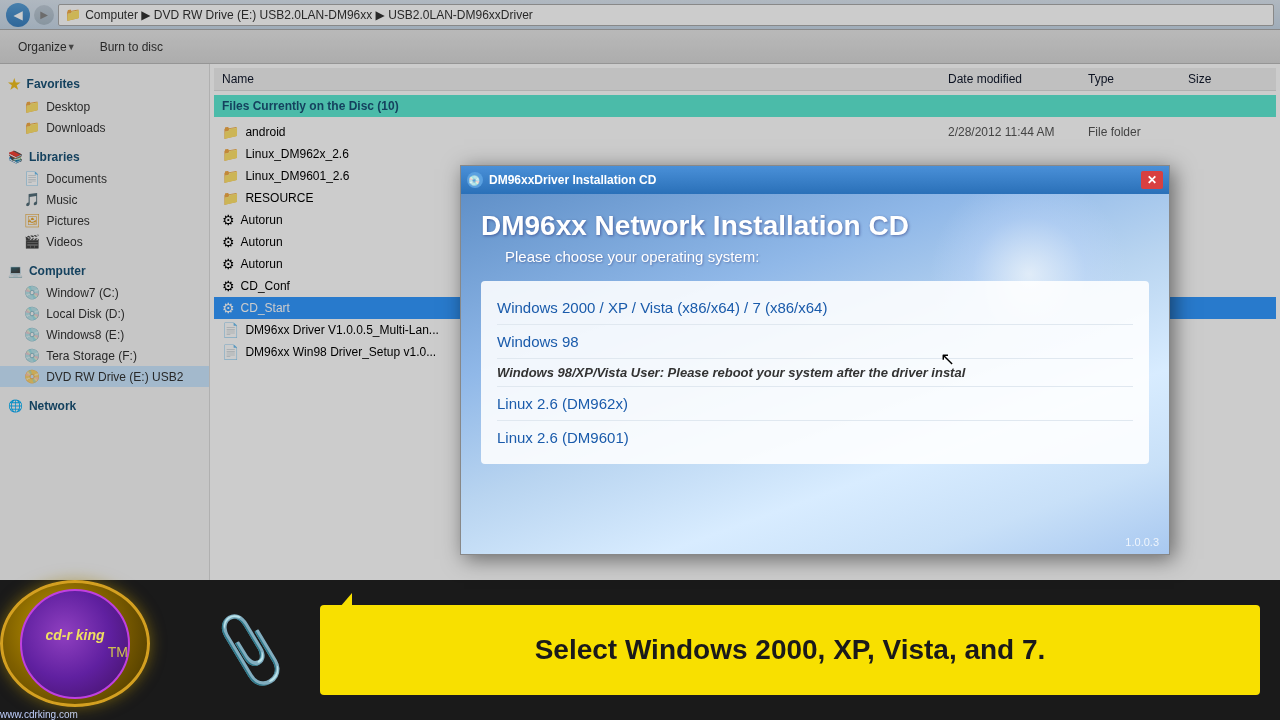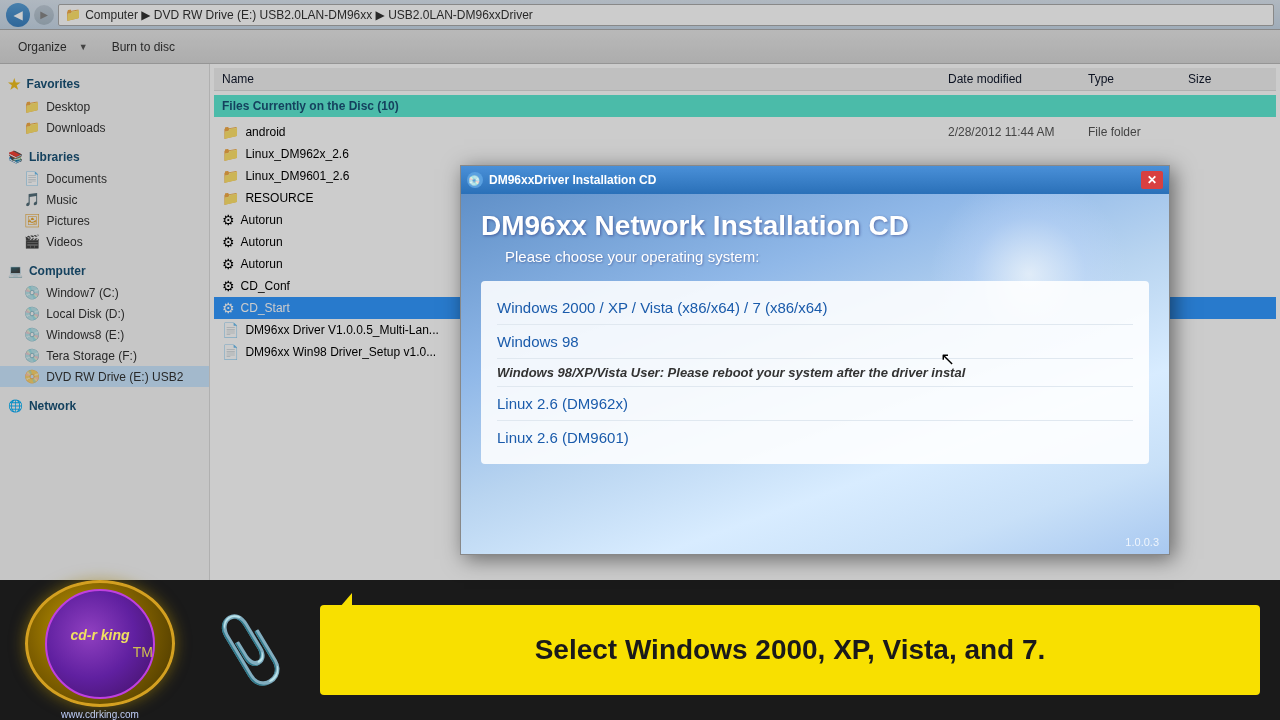--- a/index.html
+++ b/index.html
@@ -84,21 +84,21 @@
       display: flex;
       align-items: center;
       padding: 0 10px;
       border-bottom: 1px solid #bbb;
       gap: 8px;
     }
 
     .cmd-btn {
       display: flex;
       align-items: center;
-      gap: 12px;
+      gap: 0;
       padding: 4px 8px;
       background: transparent;
       border: none;
       cursor: pointer;
       font-size: 12px;
       color: #333;
       border-radius: 3px;
     }
 
     .cmd-dropdown-arrow {
@@ -405,21 +405,20 @@
       display: flex;
       align-items: center;
     }
 
     
     .cdrking-logo {
       width: 200px;
       height: 140px;
       display: flex;
       flex-direction: column;
-      align-items: center;
       justify-content: center;
       flex-shrink: 0;
     }
 
     .logo-circle {
       width: 150px;
       height: 150px;
       background: radial-gradient(circle at 40% 40%, #c8a000, #806000, #403000);
       border-radius: 50%;
       display: flex;

